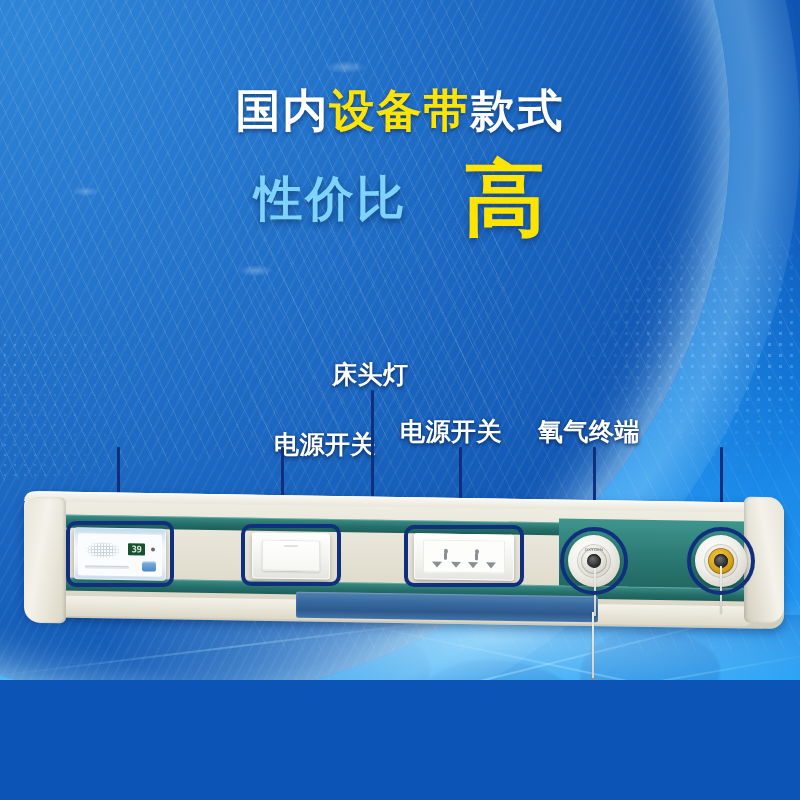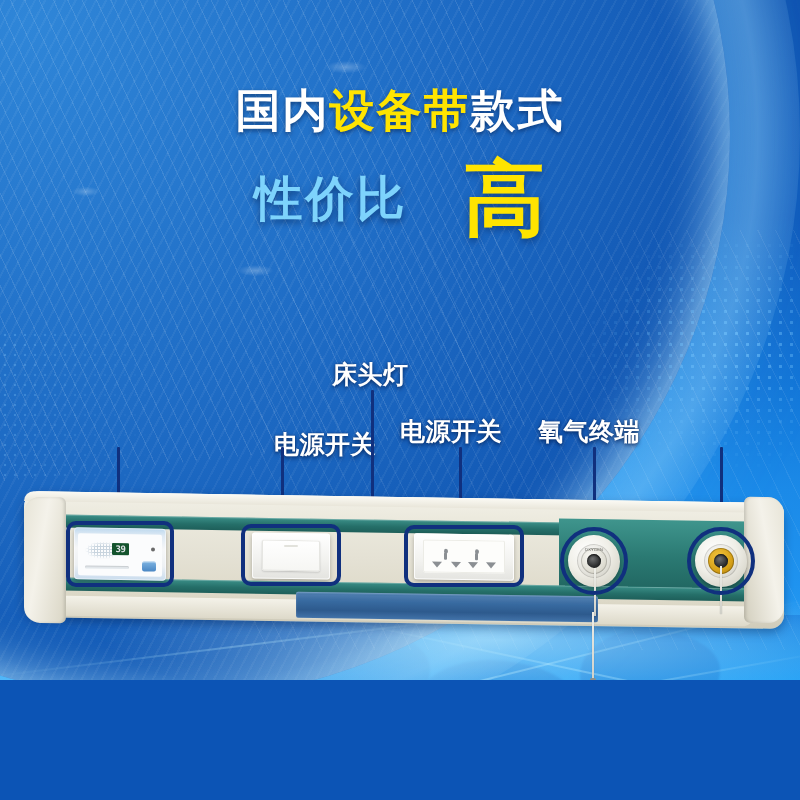--- a/index.html
+++ b/index.html
@@ -117,21 +117,21 @@
   
   .intercom{position:absolute;left:74px;top:528px;width:92px;height:52px;transform:skewY(.9deg);
     background:linear-gradient(180deg,#bcd8ee 0%,#dfeaf4 14%,#f6f7f8 40%,#eef1f4 72%,#c9dcee 100%);
     border-radius:4px;box-shadow:0 2px 4px rgba(0,0,0,.28), inset 0 0 0 1px rgba(255,255,255,.5);}
   .ic-face{position:absolute;left:4px;top:6px;right:4px;bottom:4px;background:#fbfcfd;border-radius:2px;}
   .ic-grille{position:absolute;left:7px;top:8px;width:36px;height:17px;opacity:.55;
     background:repeating-linear-gradient(90deg,#9fb4c6 0 1px,rgba(0,0,0,0) 1px 3px),
                repeating-linear-gradient(0deg,#9fb4c6 0 1px,rgba(0,0,0,0) 1px 3px);
     -webkit-mask-image:radial-gradient(ellipse 18px 9px at 50% 50%,#000 55%,rgba(0,0,0,0) 100%);
             mask-image:radial-gradient(ellipse 18px 9px at 50% 50%,#000 55%,rgba(0,0,0,0) 100%);}
-  .ic-disp{position:absolute;left:34px;top:9px;width:17px;height:12px;background:#14532d;border-radius:1px;
+  .ic-disp{position:absolute;left:50px;top:9px;width:17px;height:12px;background:#14532d;border-radius:1px;
     color:#dfe3e6;font-size:9px;font-weight:bold;text-align:center;line-height:12px;
     font-family:"DejaVu Sans Mono",monospace;letter-spacing:-.5px;}
   .ic-led{position:absolute;left:73px;top:13px;width:4px;height:4px;border-radius:50%;background:#6a6a6a;}
   .ic-btn{position:absolute;right:6px;bottom:5px;width:14px;height:10px;border-radius:2px;
     background:linear-gradient(180deg,#7fb4e2,#4a87c4);box-shadow:inset 0 1px 0 rgba(255,255,255,.5);}
   .ic-slot{position:absolute;left:7px;bottom:7px;width:44px;height:3px;border-radius:2px;background:#e3e8ec;
     box-shadow:inset 0 1px 1px rgba(0,0,0,.12);}
 
   .switch{position:absolute;left:252px;top:533px;width:78px;height:46px;transform:skewY(.9deg);
     background:linear-gradient(180deg,#ffffff,#f1f1ee 60%,#e3e3df);border-radius:3px;

